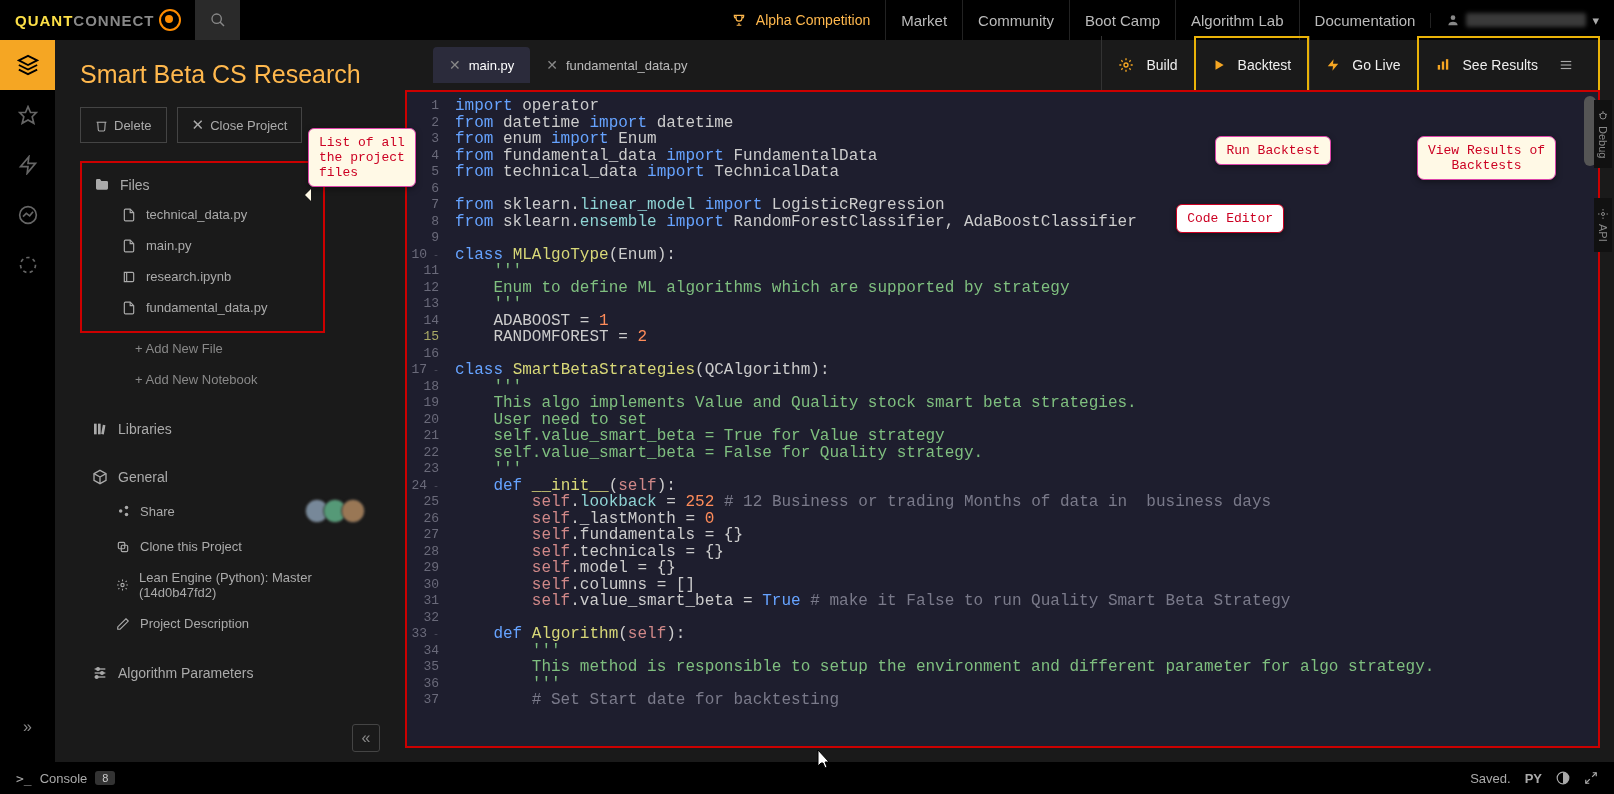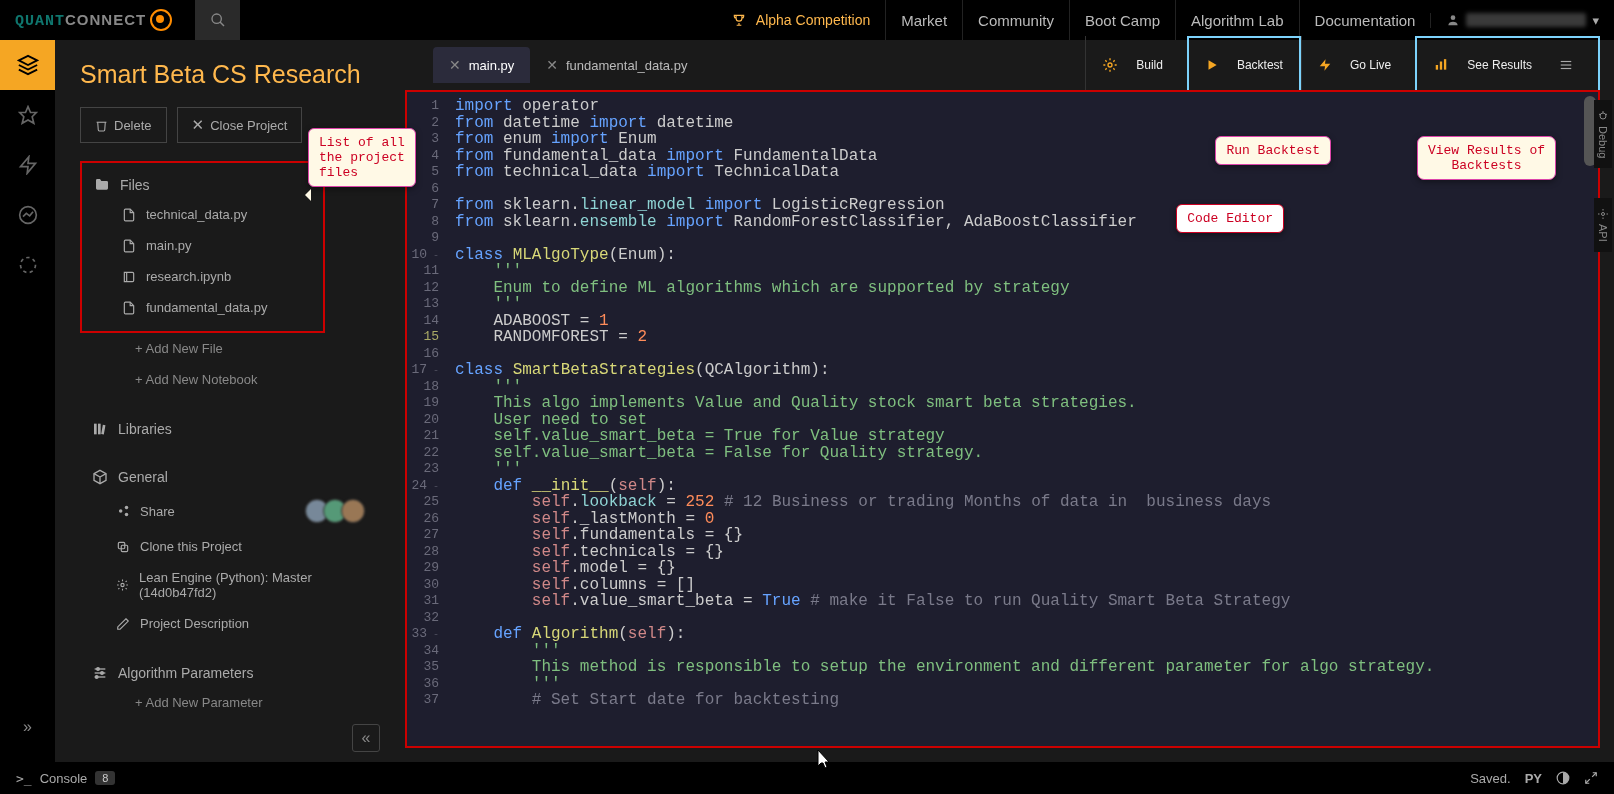--- a/index.html
+++ b/index.html
@@ -2,21 +2,21 @@
 <html><head>
 <meta charset="utf-8">
 <style>
 * { margin: 0; padding: 0; box-sizing: border-box; }
 body { font-family: "Segoe UI", Arial, sans-serif; background: #1a1a1a; color: #ccc; width: 1614px; height: 794px; overflow: hidden; position: relative; }
 
 
 .topbar { height: 40px; background: #000; display: flex; align-items: center; }
 .logo { width: 195px; display: flex; align-items: center; padding-left: 15px; }
 .logo-text { color: #888; font-size: 15px; letter-spacing: 1px; font-weight: 600; }
-.logo-text .quant { color: #0f766e; font-family: Liberation Mono, monospace; }
+.logo-text .quant { color: #fde047; }
 .logo-swoosh { display:inline-block; width:22px; height:22px; border-radius:50%; border:2px solid #ff8c00; margin-left:4px; position:relative; }
 .logo-swoosh::after{content:""; position:absolute; width:8px; height:8px; background:#ff8c00; border-radius:50%; top:4px; left:4px;}
 .search-btn { width: 45px; height: 40px; background: #2a2a2a; display: flex; align-items: center; justify-content: center; color: #888; }
 .top-spacer { flex: 1; }
 .top-links { display: flex; align-items: center; height: 40px; }
 .alpha { color: #ffb84d; font-size: 14px; padding: 0 15px; display:flex; align-items:center; gap:10px;}
 .alpha svg{stroke:#ffb84d;}
 .nav-link { color: #bbb; font-size: 15px; padding: 0 15px; height: 48px; display: flex; align-items: center; border-left: 1px solid #222; cursor:pointer;}
 .user-menu { color: #aaa; font-size: 13px; padding: 0 15px; border-left:1px solid #222; display:flex; align-items:center; gap:6px;}
 .user-blur { display:inline-block; width:120px; height:14px; background:#3a3a3a; filter:blur(2px); border-radius:2px;}
@@ -60,22 +60,22 @@
 .callout-backtest { top: 96px; right: 283px; }
 .callout-results { top: 96px; right: 58px; border-radius: 7px; }
 
 
 .editor-wrap { flex: 1; display: flex; flex-direction: column; background:#1a1a1a; position:relative;}
 .tabs-row { height: 50px; display: flex; align-items: center; padding-left: 38px; background:#1a1a1a;}
 .tab { display: flex; align-items: center; gap: 8px; padding: 0 16px; height: 36px; font-size: 13px; color: #bbb; border-top-left-radius:4px; border-top-right-radius:4px; cursor:pointer;}
 .tab.active { background: #2b2b3b; color: #fff; }
 .tab-close { color: #888; font-size:14px;}
 .actions { margin-left: auto; display: flex; gap: 0; padding-right:14px;}
-.act-btn { display: flex; align-items: center; gap: 18px; padding: 10px 16px; color: #eee; font-size: 12px; border-left:1px solid #333; cursor:pointer;}
-.act-btn.boxed { border: 2px solid #7dd3fc; margin-left: 8px; }
+.act-btn { display: flex; align-items: center; gap: 12px; padding: 10px 16px; color: #eee; font-size: 14px; border-left:1px solid #333; cursor:pointer;}
+.act-btn.boxed { border: 2px solid #eab308; }
 .act-btn .ico-build{color:#f5a623;}
 .act-btn .ico-play{color:#f5a623;}
 .act-btn .ico-bolt{color:#f5a623;}
 .act-btn .ico-bars{color:#f5a623;}
 .hamburger { padding:10px 8px; color:#aaa; cursor:pointer;}
 
 .code-frame { flex:1; border:2px solid #cc0000; margin:0 14px 14px 10px; background:#1e1e2e; display:flex; overflow:hidden; position:relative;}
 .gutter { width: 40px; background:#1e1e2e; padding-top:6px; text-align:right; font-family:"Consolas","Courier New",monospace; font-size:13px; color:#6a6a7a; user-select:none;}
 .gutter div { padding-right:8px; height:16.5px; line-height:16.5px;}
 .gutter .fold::after{content:" -"; font-size:10px; opacity:.6;}
@@ -299,21 +299,20 @@
         <svg width="16" height="16" viewBox="0 0 24 24" fill="none" stroke="currentColor" stroke-width="2">
             <line x1="4" y1="6" x2="20" y2="6"></line>
             <line x1="4" y1="12" x2="20" y2="12"></line>
             <line x1="4" y1="18" x2="20" y2="18"></line>
             <circle cx="9" cy="6" r="2" fill="currentColor"></circle>
             <circle cx="15" cy="12" r="2" fill="currentColor"></circle>
             <circle cx="7" cy="18" r="2" fill="currentColor"></circle>
           </svg>
         <span>Algorithm Parameters</span>
       </div>
-      <div class="add-item" style="padding-left:55px;"><span>+  Add New Parameter</span></div>
     </div>
 
     <div class="sidebar-collapse">
       <span>«</span>
     </div>
 
     <div class="callout callout-files" style="white-space:pre;">List of all
 the project
 files</div>
   </div>

